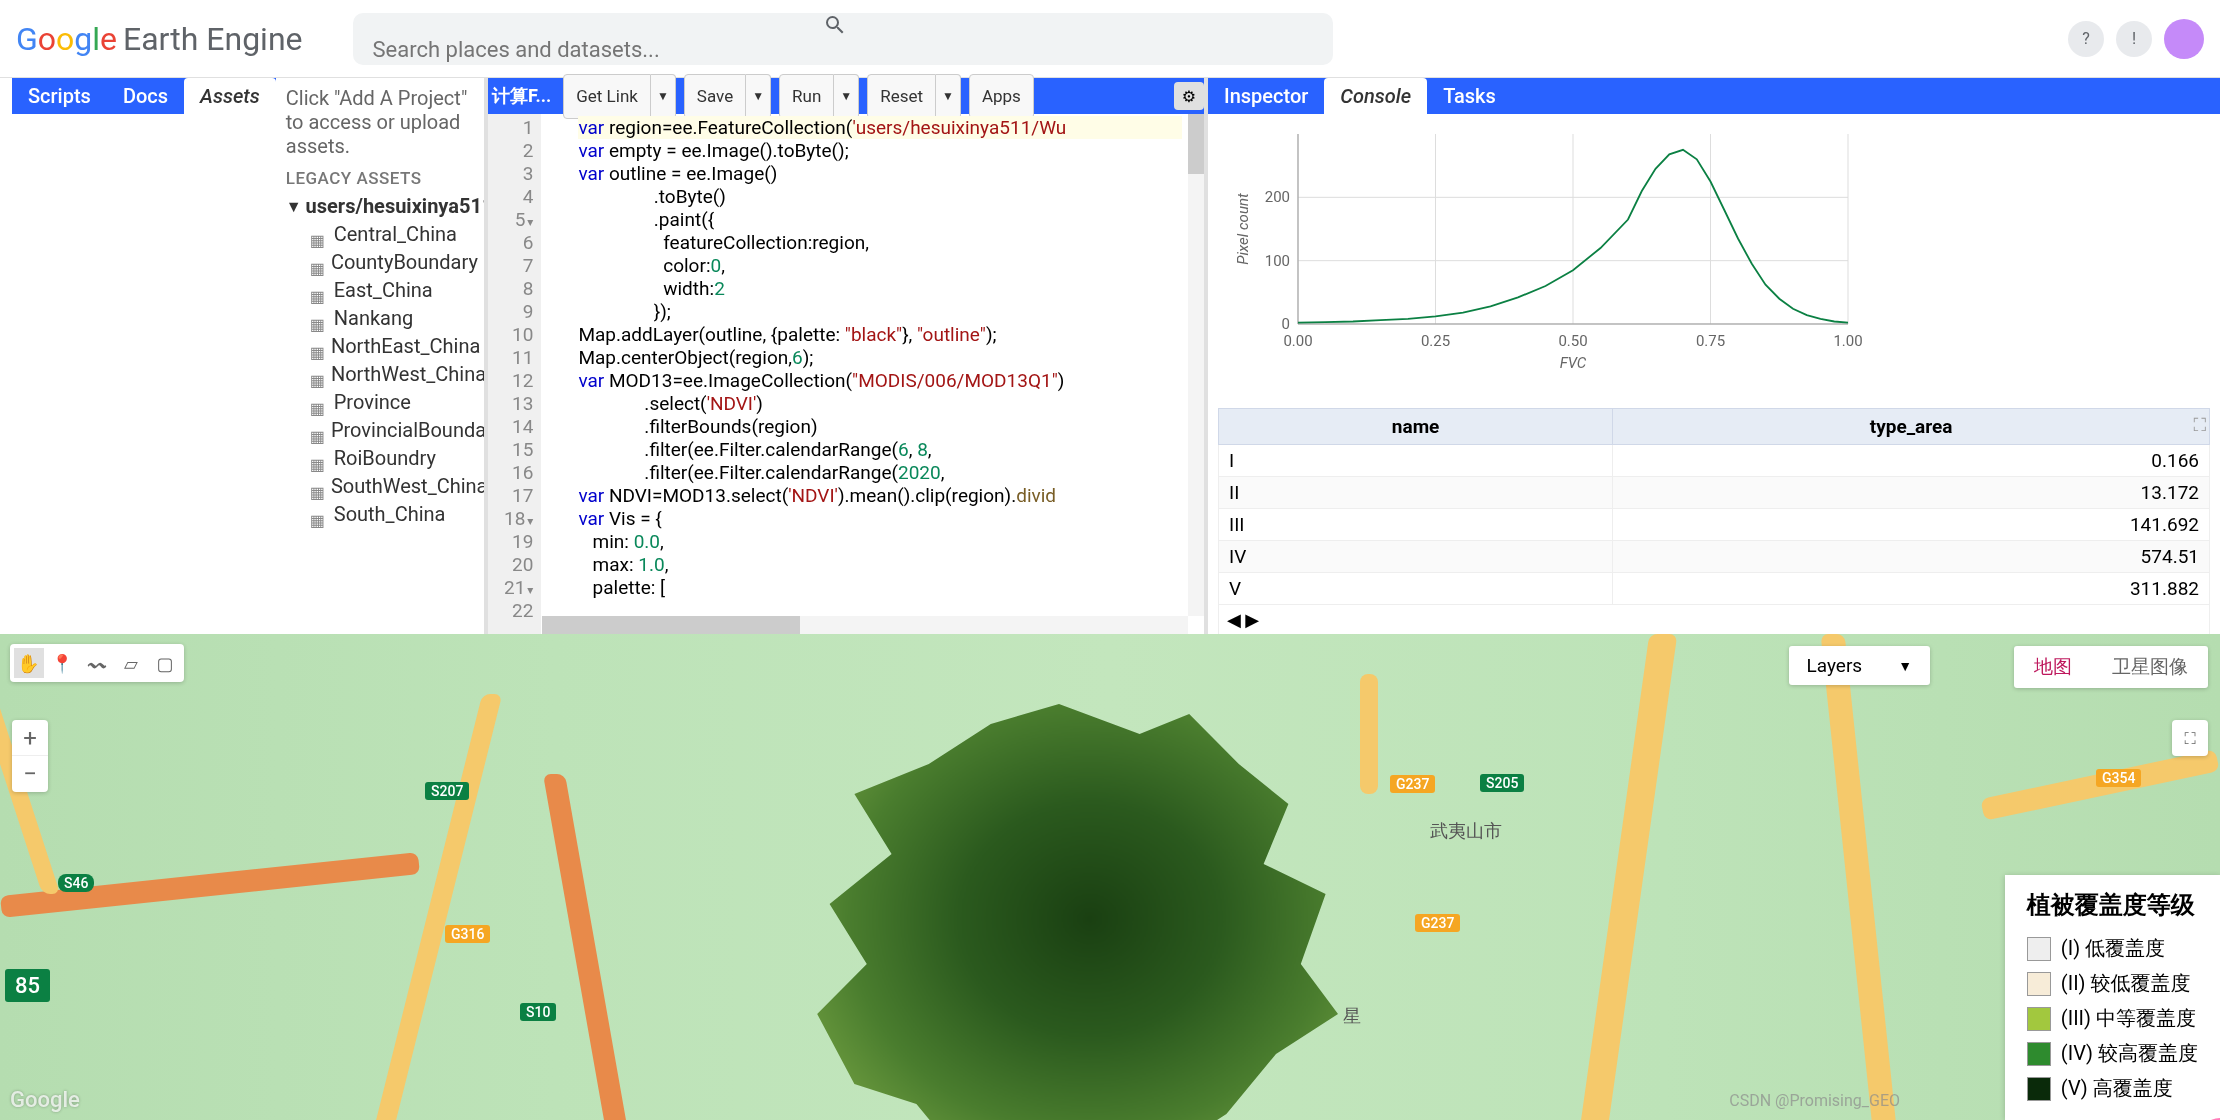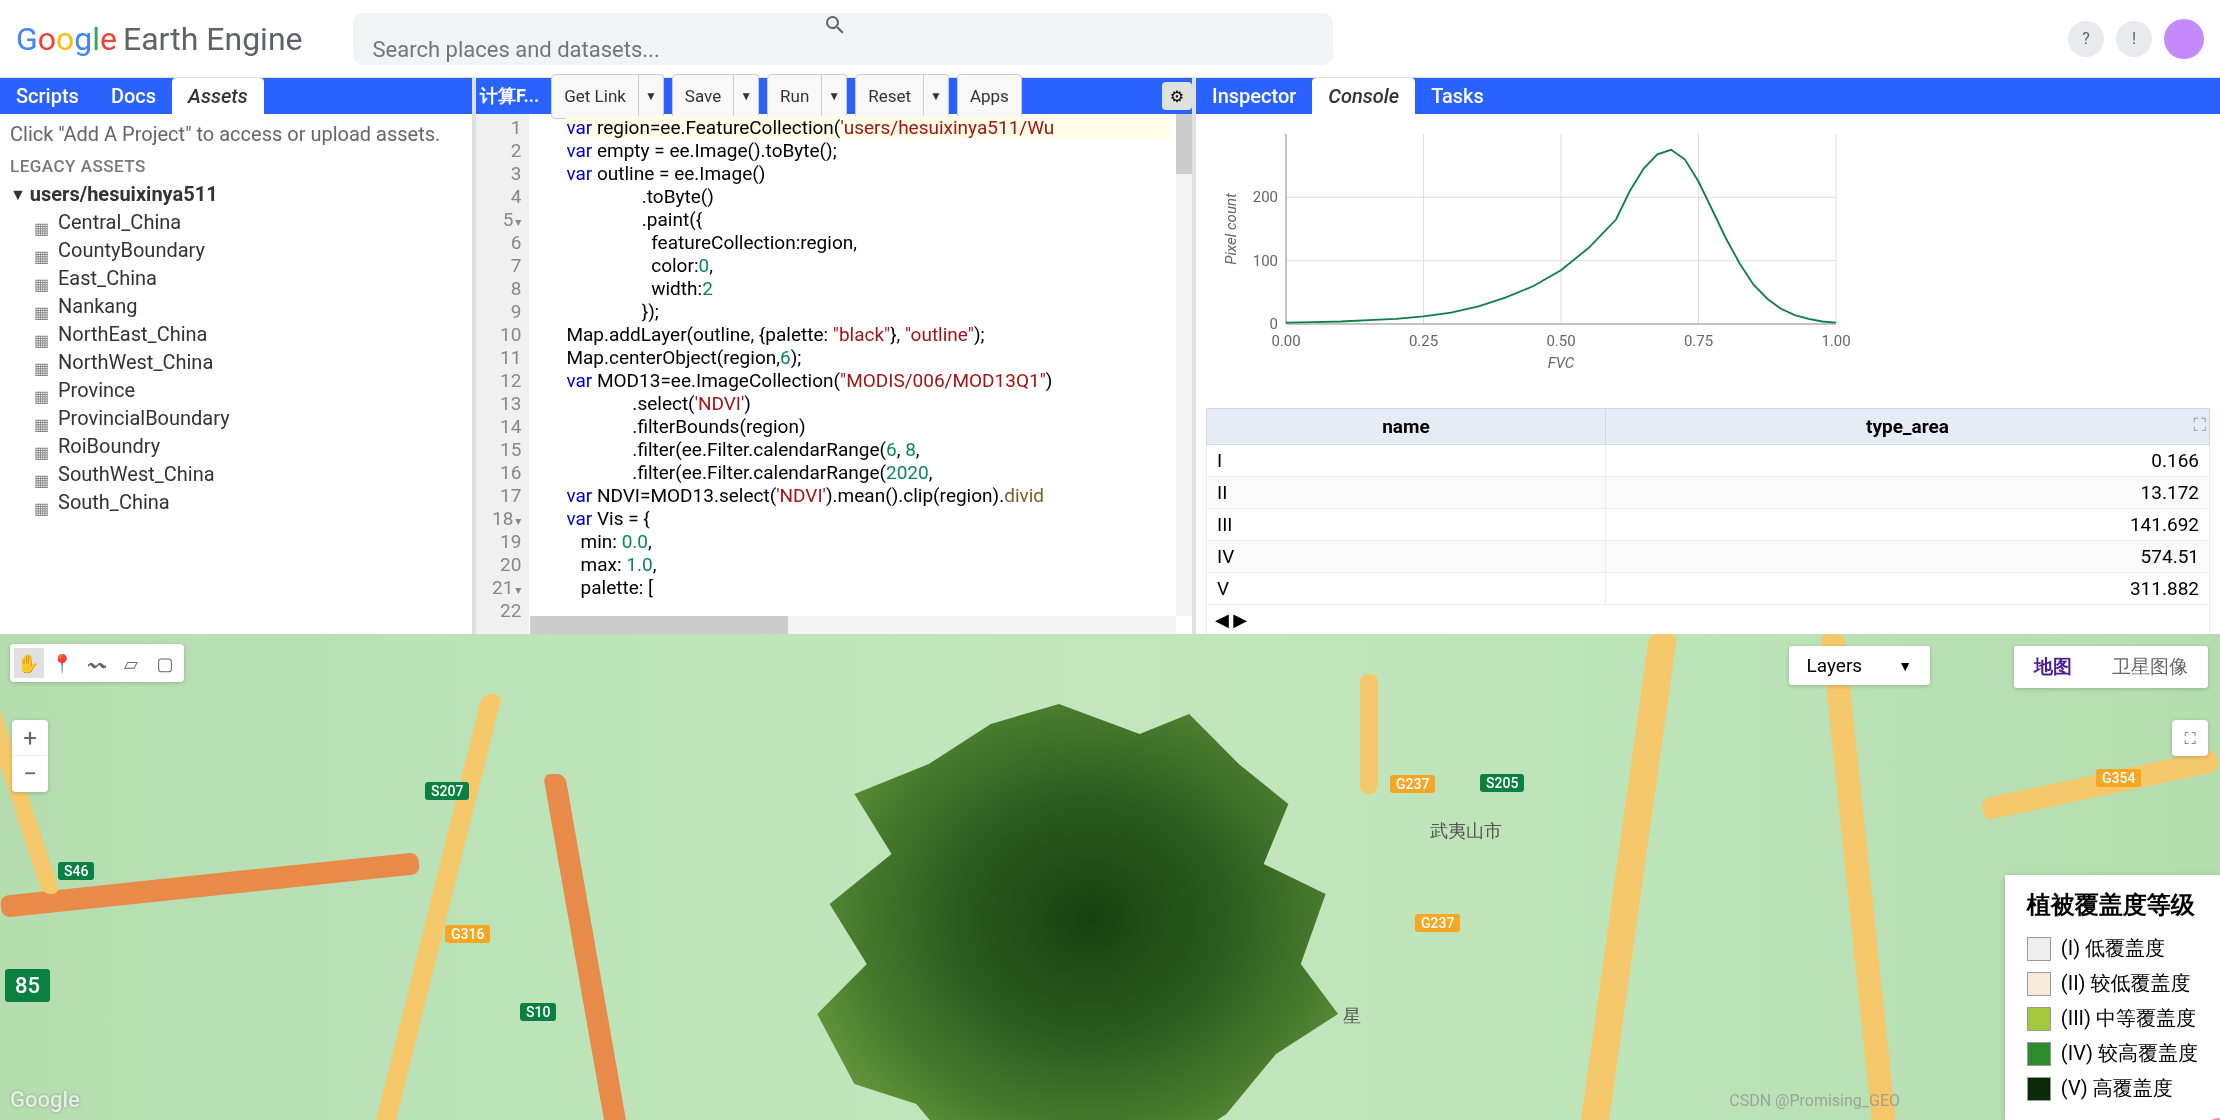--- a/index.html
+++ b/index.html
@@ -14,21 +14,21 @@
 .search-box { margin-left: 50px; width: 980px; height: 52px; background: #f1f3f4; border-radius: 10px; display: flex; align-items: center; padding: 0 20px; flex-direction: column; }
 .search-box input { border: none; background: transparent; font-size: 22px; width: 100%; outline: none; color: #5f6368; }
 .search-icon { width: 24px; height: 24px; margin-right: 16px; fill: #5f6368; }
 .header-right { margin-left: auto; display: flex; align-items: center; gap: 12px; }
 .header-icon { width: 36px; height: 36px; border-radius: 50%; background: #e8eaed; display: flex; align-items: center; justify-content: center; color: #5f6368; }
 .avatar { width: 40px; height: 40px; border-radius: 50%; background: #c58af9; }
 
 
 .main { display: flex; height: calc(100% - 78px); flex-direction: column; }
 .panels { display: flex; height: 556px; }
-.left-panel { width: 476px; border-right: 4px solid #e0e0e0; display: flex; flex-direction: column; }
+.left-panel { width: 476px; border-right: 4px solid #e0e0e0; display: flex; flex-direction: row; margin-left: 12px; }
 .center-panel { width: 720px; border-right: 4px solid #e0e0e0; display: flex; flex-direction: column; }
 .right-panel { flex: 1; display: flex; flex-direction: column; }
 
 
 .tabs { height: 36px; background: #2962FF; display: flex; align-items: center; }
 .tab { padding: 0 16px; height: 36px; line-height: 36px; color: #fff; font-size: 20px; font-weight: 500; cursor: pointer; }
 .tab.active { background: #fff; color: #333; border-radius: 4px 4px 0 0; font-style: italic; }
 
 
 .left-content { padding: 8px 10px; font-size: 20px; color: #333; overflow-y: auto; flex: 1; }
@@ -110,21 +110,21 @@
 .map-tools { position: absolute; left: 10px; top: 10px; display: flex; gap: 4px; background: #fff; padding: 4px; border-radius: 4px; box-shadow: 0 1px 4px rgba(0,0,0,0.2); }
 .map-tool { width: 30px; height: 30px; display: flex; align-items: center; justify-content: center; cursor: pointer; color: #666; font-size: 18px; }
 .map-tool.active { background: #e0e0e0; }
 .zoom-ctrl { position: absolute; left: 12px; top: 86px; background: #fff; border-radius: 4px; box-shadow: 0 1px 4px rgba(0,0,0,0.2); }
 .zoom-btn { width: 36px; height: 36px; display: flex; align-items: center; justify-content: center; font-size: 24px; cursor: pointer; color: #666; border-bottom: 1px solid #eee; }
 .fullscreen-btn { position: absolute; right: 12px; top: 86px; width: 36px; height: 36px; background: #fff; border-radius: 4px; box-shadow: 0 1px 4px rgba(0,0,0,0.2); display: flex; align-items: center; justify-content: center; cursor: pointer; color: #666; }
 
 .layers-ctrl { position: absolute; right: 290px; top: 12px; background: #fff; padding: 8px 18px; border-radius: 3px; box-shadow: 0 1px 4px rgba(0,0,0,0.2); font-size: 19px; cursor: pointer; display: flex; align-items: center; gap: 36px; }
 .maptype { position: absolute; right: 12px; top: 12px; background: #fff; border-radius: 3px; box-shadow: 0 1px 4px rgba(0,0,0,0.2); display: flex; }
 .maptype-btn { padding: 8px 20px; font-size: 19px; cursor: pointer; color: #666; }
-.maptype-btn.active { color: #4c1d95; font-weight: 700; }
+.maptype-btn.active { color: #be185d; font-weight: 400; }
 
 .legend { position: absolute; right: 0; bottom: 0; background: #fff; padding: 14px 22px; box-shadow: 0 1px 6px rgba(0,0,0,0.2); }
 .legend-title { font-size: 24px; font-weight: 700; margin-bottom: 10px; }
 .legend-row { display: flex; align-items: center; gap: 10px; padding: 4px 0; font-size: 20px; }
 .legend-swatch { width: 24px; height: 24px; border: 1px solid #999; }
 
 .google-logo { position: absolute; left: 10px; bottom: 8px; font-size: 22px; color: rgba(255,255,255,0.75); text-shadow: 0 0 3px rgba(0,0,0,0.3); font-weight: 500; }
 .watermark { position: absolute; right: 320px; bottom: 10px; font-size: 16px; color: rgba(140,140,140,0.7); }
 .pink-tab { position: absolute; right: 0; top: 484px; width: 22px; height: 44px; background: #ff7eb9; border-radius: 22px 0 0 22px; }
 </style>
@@ -352,21 +352,21 @@
     <div class="road r4"></div>
       <div class="road r5"></div>
       <div class="road r6"></div>
     <div class="road r7"></div>
       <div class="road r8"></div>
     <div class="map-blob"></div>
     <div id="road-labels">
         <div class="road-label green" style="left: 425px; top: 148px;">S207</div>
         <div class="road-label " style="left: 445px; top: 291px;">G316</div>
         <div class="road-label green" style="left: 520px; top: 369px;">S10</div>
-        <div class="road-label green" style="left: 58px; top: 228px;">S46</div>
+        <div class="road-label green" style="left: 58px; top: 240px; border-radius: 8px;">S46</div>
         <div class="road-label green big" style="left: 5px; top: 335px; font-size: 22px; padding: 4px 10px;">85</div>
         <div class="road-label " style="left: 1390px; top: 141px;">G237</div>
         <div class="road-label green" style="left: 1480px; top: 140px;">S205</div>
         <div class="road-label " style="left: 1415px; top: 280px;">G237</div>
         <div class="road-label " style="left: 2096px; top: 135px;">G354</div>
       </div>
     <div id="city-labels">
         <div class="city-label" style="left: 1430px; top: 185px;">武夷山市</div>
         <div class="city-label" style="left: 1343px; top: 370px;">星</div>
       </div>

